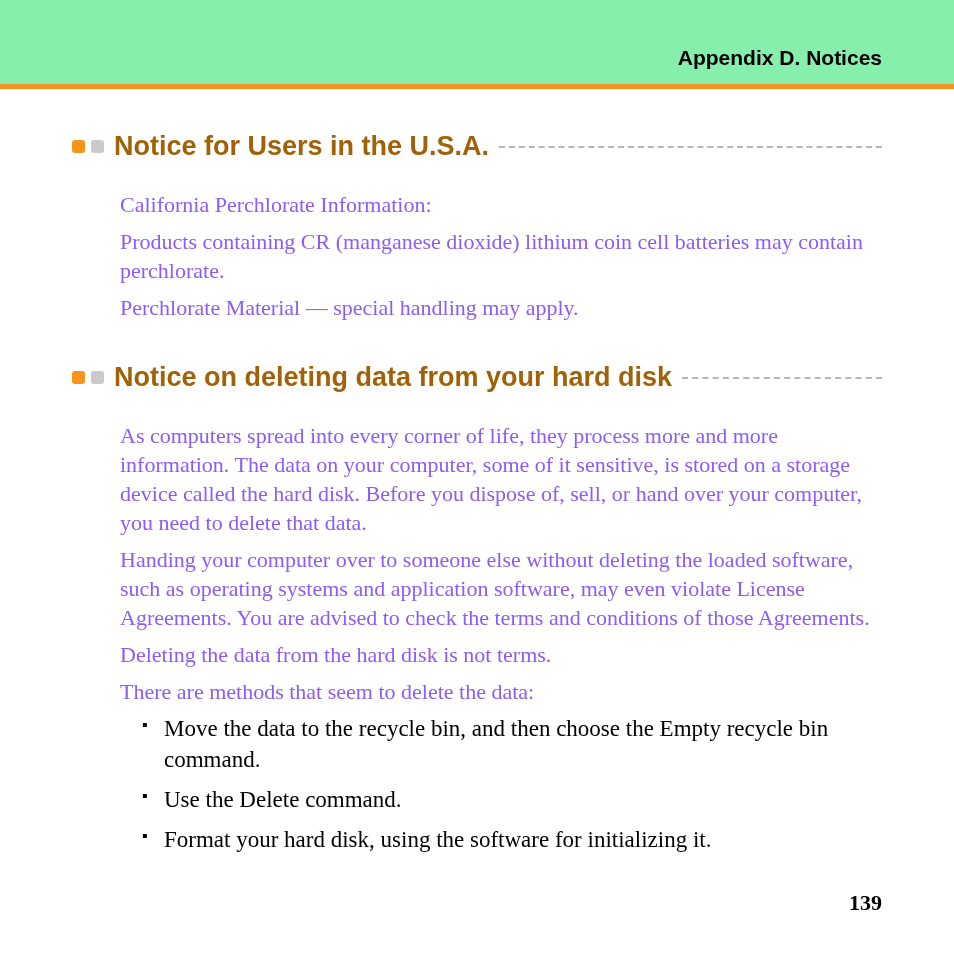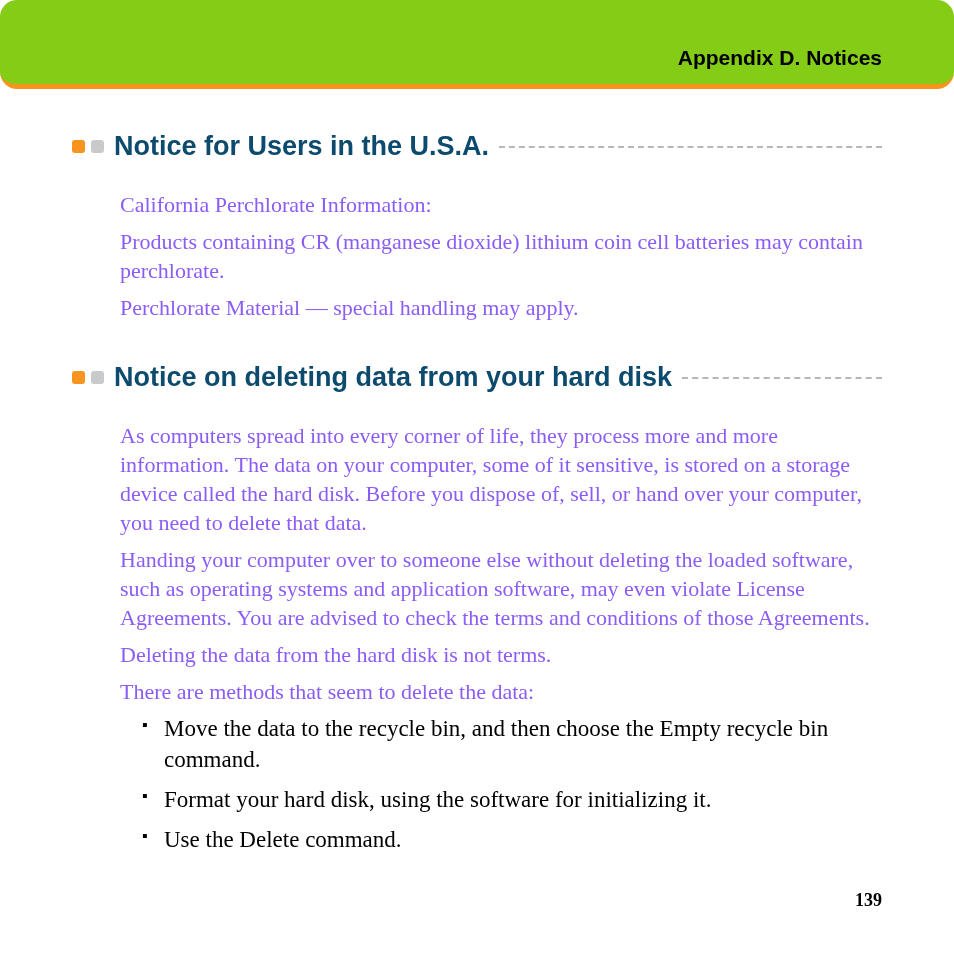--- a/index.html
+++ b/index.html
@@ -4,24 +4,23 @@
 <style>
   * { box-sizing: border-box; margin: 0; padding: 0; }
   html, body { width: 954px; height: 954px; }
   body {
     font-family: Georgia, 'Times New Roman', serif;
     background: #ffffff;
     color: #000000;
   }
   .header-band {
     width: 100%;
-    background: #84cc16;
+    background: #86efac;
     padding: 46px 72px 14px 72px;
     border-bottom: 5px solid #f7941d;
-    border-radius: 17px;
   }
   .header-text {
     text-align: right;
     font-family: Arial, Helvetica, sans-serif;
     font-weight: bold;
     font-size: 21px;
     color: #000000;
   }
   .content {
     padding: 42px 72px 0 72px;
@@ -43,21 +42,21 @@
     height: 13px;
     border-radius: 3px;
     display: inline-block;
   }
   .sq-orange { background: #f7941d; }
   .sq-grey { background: #c9cacb; }
   .heading-title {
     font-family: Arial, Helvetica, sans-serif;
     font-weight: bold;
     font-size: 27px;
-    color: #0c4a6e;
+    color: #a16207;
     white-space: nowrap;
   }
   .dash-fill {
     flex: 1 1 auto;
     margin-left: 10px;
     border-top: 2px dashed #b6b7b8;
     height: 0;
     min-width: 10px;
   }
   .body-text {
@@ -92,21 +91,21 @@
     position: absolute;
     left: 0;
     top: 0;
     font-size: 16px;
     color: #000000;
   }
   .page-number {
     text-align: right;
     font-family: Georgia, 'Times New Roman', serif;
     font-weight: bold;
-    font-size: 18px;
+    font-size: 22px;
     padding: 24px 72px 0 0;
   }
 </style>
 </head>
 <body>
 
 <div class="header-band">
   <div class="header-text">Appendix D. Notices</div>
 </div>
 
@@ -137,21 +136,21 @@
       <span class="dash-fill"></span>
     </div>
 
     <div class="body-text">
       <p>As computers spread into every corner of life, they process more and more information. The data on your computer, some of it sensitive, is stored on a storage device called the hard disk. Before you dispose of, sell, or hand over your computer, you need to delete that data.</p>
       <p>Handing your computer over to someone else without deleting the loaded software, such as operating systems and application software, may even violate License Agreements. You are advised to check the terms and conditions of those Agreements.</p>
       <p>Deleting the data from the hard disk is not terms.</p>
       <p>There are methods that seem to delete the data:</p>
       <ul class="square-list">
         <li>Move the data to the recycle bin, and then choose the Empty recycle bin command.</li>
+        <li>Use the Delete command.</li>
         <li>Format your hard disk, using the software for initializing it.</li>
-        <li>Use the Delete command.</li>
       </ul>
     </div>
   </div>
 
 </div>
 
 <div class="page-number">139</div>
 
 </body></html>

